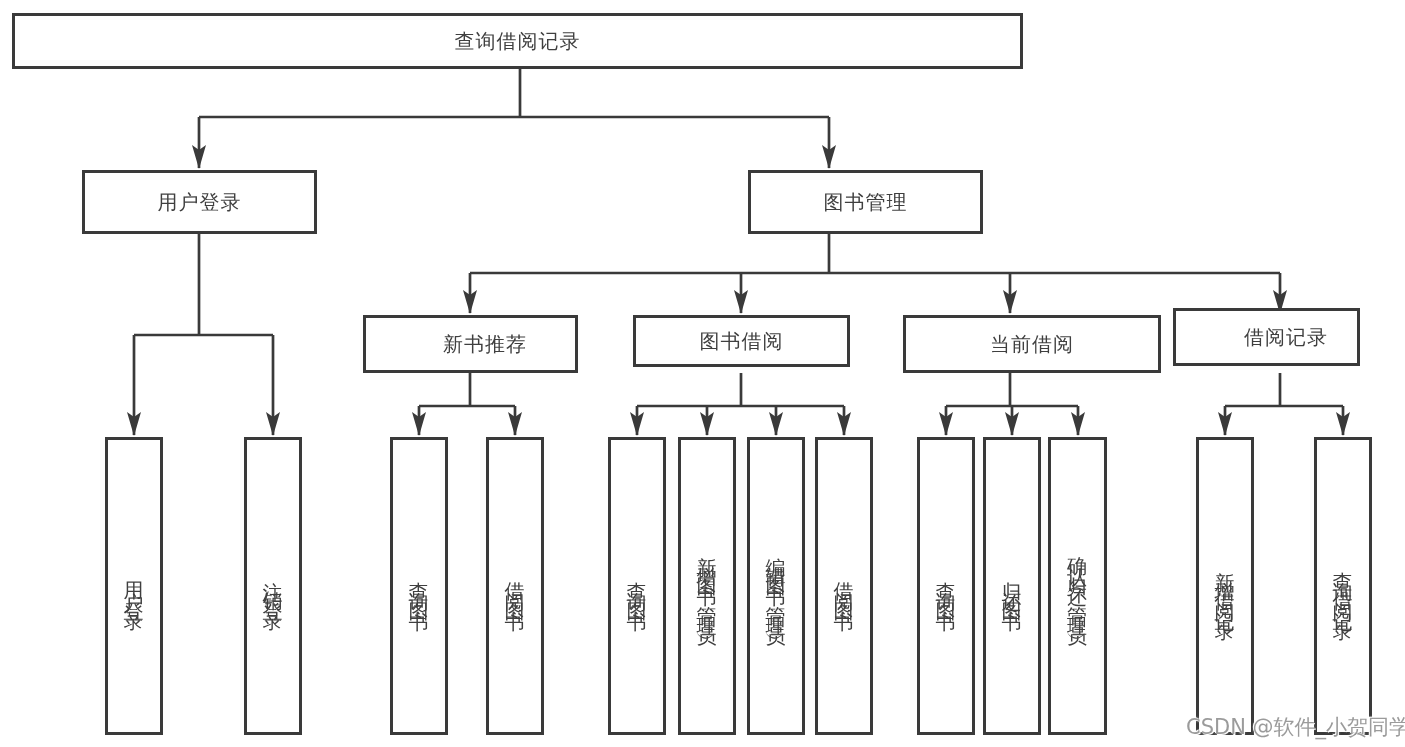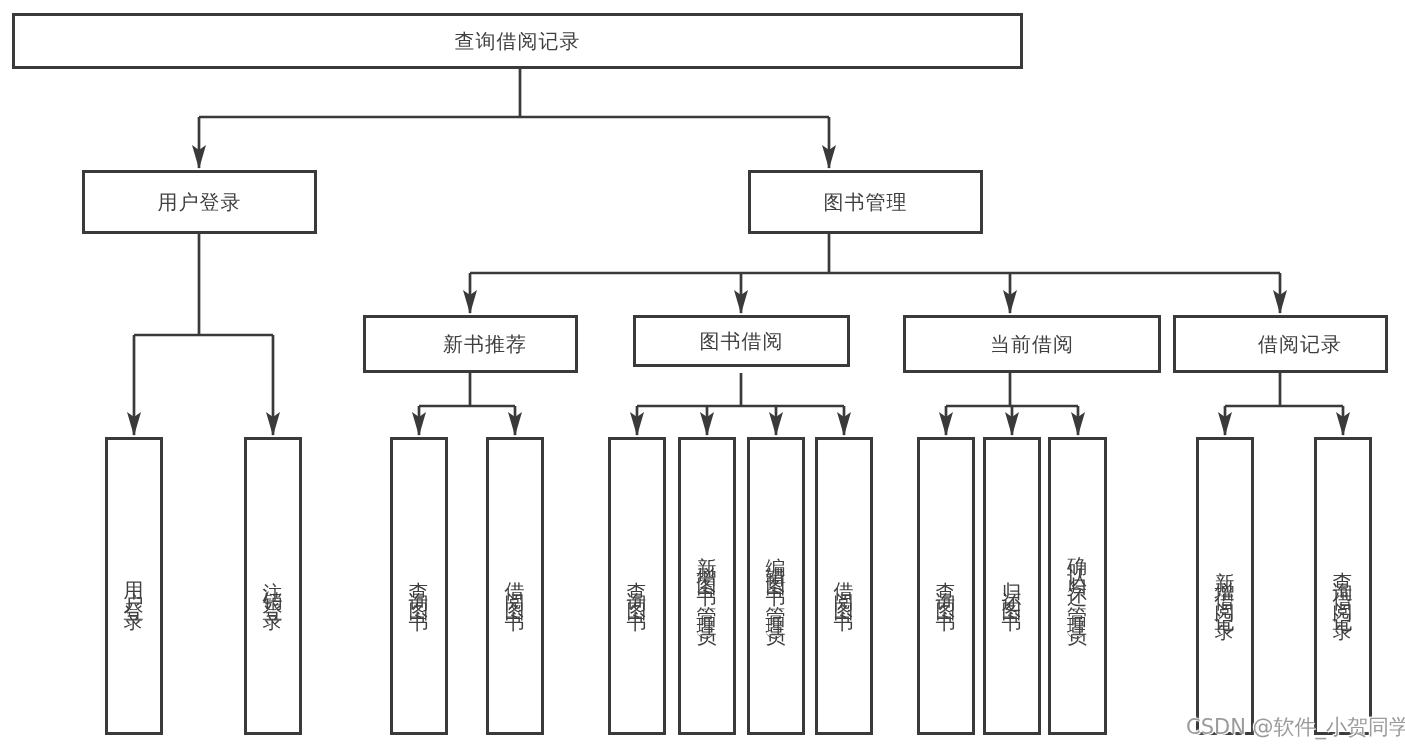--- a/index.html
+++ b/index.html
@@ -128,21 +128,21 @@
 
   <div class="box h-box" style="left:363px; top:315px; width:215px; height:58px;padding-left:29px;">
     <span>新书推荐</span>
   </div>
   <div class="box h-box" style="left:633px; top:315px; width:217px; height:52px;">
     <span>图书借阅</span>
   </div>
   <div class="box h-box" style="left:903px; top:315px; width:258px; height:58px;">
     <span>当前借阅</span>
   </div>
-  <div class="box h-box" style="left:1173px; top:315px; width:215px; height:58px;padding-left:39px;">
+  <div class="box h-box" style="left:1173px; top:308px; width:187px; height:58px;padding-left:39px;">
     <span>借阅记录</span>
   </div>
 
   <div class="box v-box" style="left:105px; top:437px; width:58px; height:298px;">
     <span>用户登录</span>
   </div>
   <div class="box v-box" style="left:244px; top:437px; width:58px; height:298px;">
     <span>注销登录</span>
   </div>
 

